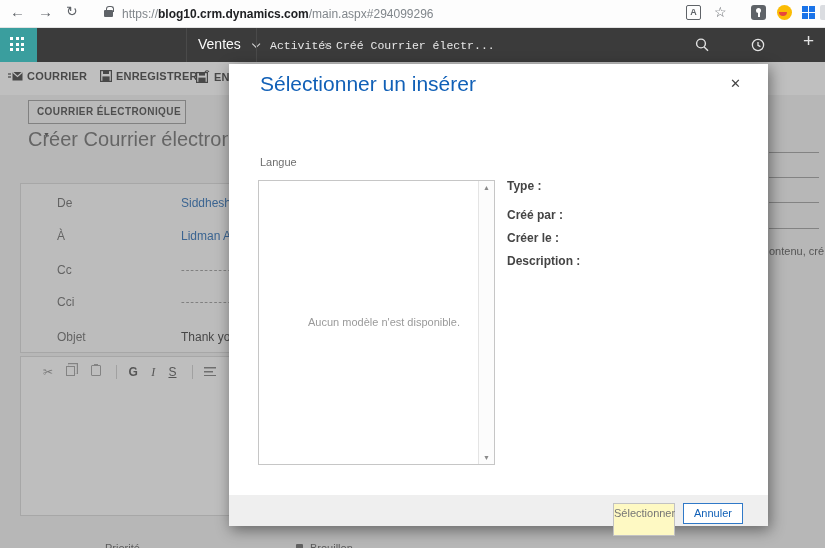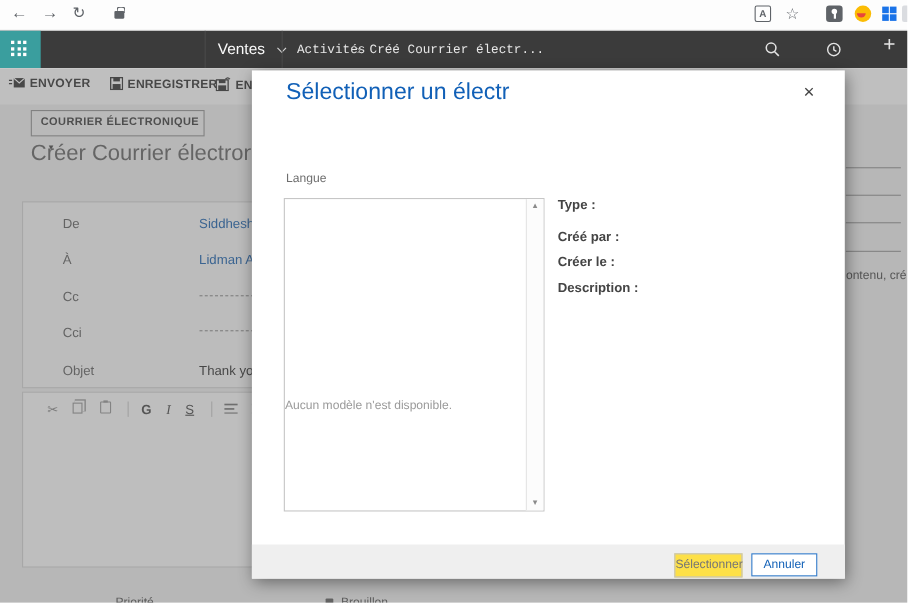--- a/index.html
+++ b/index.html
@@ -77,37 +77,38 @@
   
   .modal { position:absolute; left:229px; top:64px; width:539px; height:462px; background:#fff; z-index:10; box-shadow:2px 4px 14px rgba(0,0,0,0.45); }
   .m-title { position:absolute; left:31px; top:8px; font-size:21px; font-weight:300; color:#1160b7; }
   .m-close { position:absolute; left:501px; top:12px; font-size:13px; color:#444; cursor:pointer; font-weight:700; }
   .m-sub { position:absolute; left:31px; top:40px; width:500px; font-size:11px; color:#555; }
   .m-lang-label { position:absolute; left:31px; top:92px; font-size:11px; color:#6e6e6e; }
   .m-select { position:absolute; left:111px; top:86px; width:160px; height:20px; border:1px solid #767676; background:#fff; cursor:pointer; }
   .m-select .val { position:absolute; left:6px; top:3px; font-size:11px; color:#222; }
   .m-select .caret { position:absolute; right:5px; top:5px; font-size:8px; color:#333; }
   .m-list { position:absolute; left:29px; top:116px; width:237px; height:285px; border:1px solid #c6c6c6; background:#fff; }
-  .m-empty { position:absolute; left:0; top:135px; width:218px; font-size:11px; color:#9a9a9a;margin-top:47px; }
+  .m-empty { position:absolute; left:16px; top:135px; width:218px; text-align:center; font-size:11px; color:#9a9a9a; }
   .m-scroll { position:absolute; right:0; top:0; width:16px; height:100%; border-left:1px solid #e4e4e4; background:#fcfcfc; }
   .m-scroll .up { position:absolute; left:4px; top:3px; font-size:7px; color:#8a8a8a; cursor:pointer; }
   .m-scroll .dn { position:absolute; left:4px; bottom:3px; font-size:7px; color:#8a8a8a; cursor:pointer; }
   .m-detail { position:absolute; left:278px; font-size:12px; font-weight:700; color:#444; }
   .m-footer { position:absolute; left:0; top:431px; width:539px; height:31px; background:#efefef; }
-  .btn-select { position:absolute; left:384px; top:439px; width:62px; height:22px; background:#fde047; border:1px solid #c2c2c2; font-size:11px; color:#757575; text-align:center; line-height:19px; cursor:default; }
+  .btn-select { position:absolute; left:384px; top:439px; width:62px; height:33px; background:#fef9c3; border:1px solid #c2c2c2; font-size:11px; color:#757575; text-align:center; line-height:19px; cursor:default; }
   .btn-cancel { position:absolute; left:454px; top:439px; width:60px; height:21px; background:#fff; border:1px solid #3079c8; font-size:11px; color:#1160b7; text-align:center; line-height:19px; cursor:pointer; }
 </style>
 </head>
 <body>
 
 <div class="browser-bar">
   <span class="nav-glyph" style="left:10px">←</span>
   <span class="nav-glyph" style="left:38px">→</span>
   <span class="nav-glyph" style="left:66px; font-size:14px">↻</span>
   <span class="lock"></span>
+  <span class="url"><span>https://</span><b>blog10.crm.dynamics.com</b><span>/main.aspx#294099296</span></span>
   <span class="tr-icon">A</span>
   <span class="star">☆</span>
   <span class="ext-grey">
       <i></i>
       <u></u>
     </span>
   <span class="ext-yellow">
       <i></i>
     </span>
   <span class="win-logo">
@@ -155,21 +156,21 @@
 </div>
 
 <div class="page">
   <div class="cmdbar">
     <span class="cmd" style="left:8px">
       <svg width="15" height="11" viewBox="0 0 15 11">
           <line x1="0" y1="3" x2="3" y2="3" stroke="#3f3f3f" stroke-width="1.2"></line>
           <line x1="0" y1="6" x2="3" y2="6" stroke="#3f3f3f" stroke-width="1.2"></line>
           <rect x="4.5" y="1" width="10" height="8.5" fill="#3f3f3f"></rect>
           <polyline points="4.5,1 9.5,5.5 14.5,1" fill="none" stroke="#fff" stroke-width="1.1"></polyline>
-        </svg><span>ENVOYER</span>
+        </svg><span>COURRIER</span>
     </span>
     <span class="cmd" style="left:100px">
       <svg width="12" height="12" viewBox="0 0 12 12">
           <rect x="0.6" y="0.6" width="10.8" height="10.8" fill="none" stroke="#3f3f3f" stroke-width="1.2"></rect>
           <rect x="3" y="0.6" width="6" height="3.4" fill="#3f3f3f"></rect>
           <rect x="2.4" y="6.4" width="7.2" height="5" fill="#3f3f3f"></rect>
         </svg><span>ENREGISTRER</span>
     </span>
     <span class="cmd" style="left:196px; width:40px">
       <svg width="14" height="13" viewBox="0 0 14 13">
@@ -221,21 +222,21 @@
   <div class="footer-strip">
     <span class="ffrag" style="left:105px">Priorité</span>
     <span class="fdot"></span>
     <span class="ffrag" style="left:310px">Brouillon</span>
   </div>
 </div>
 
 <div class="overlay"></div>
 
 <div class="modal">
-  <div class="m-title">Sélectionner un électr</div>
+  <div class="m-title">Sélectionner un insérer</div>
   <div class="m-close">✕</div>
 
   <div class="m-lang-label">Langue</div>
 
   <div class="m-list">
     <div class="m-empty">Aucun modèle n'est disponible.</div>
     <div class="m-scroll">
       <span class="up">▲</span>
       <span class="dn">▼</span>
     </div>

